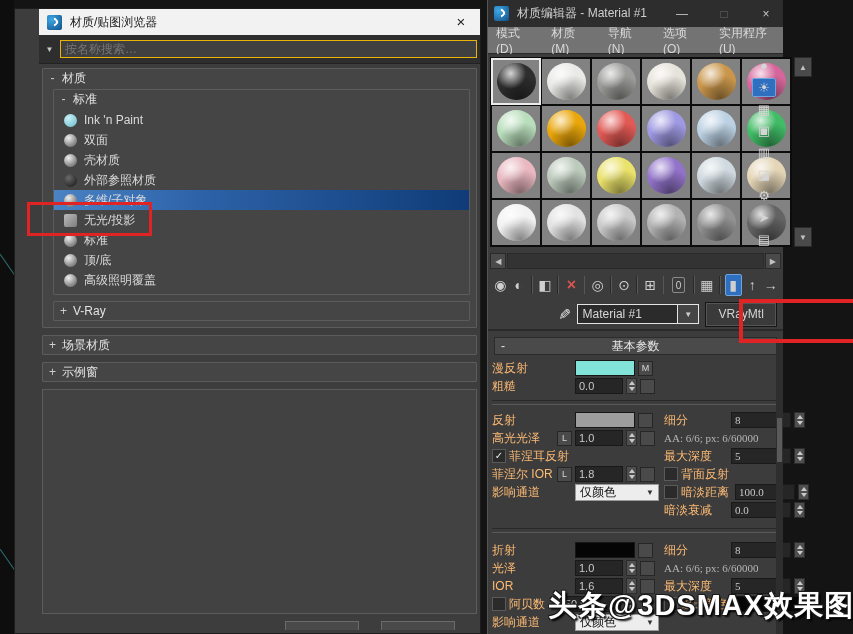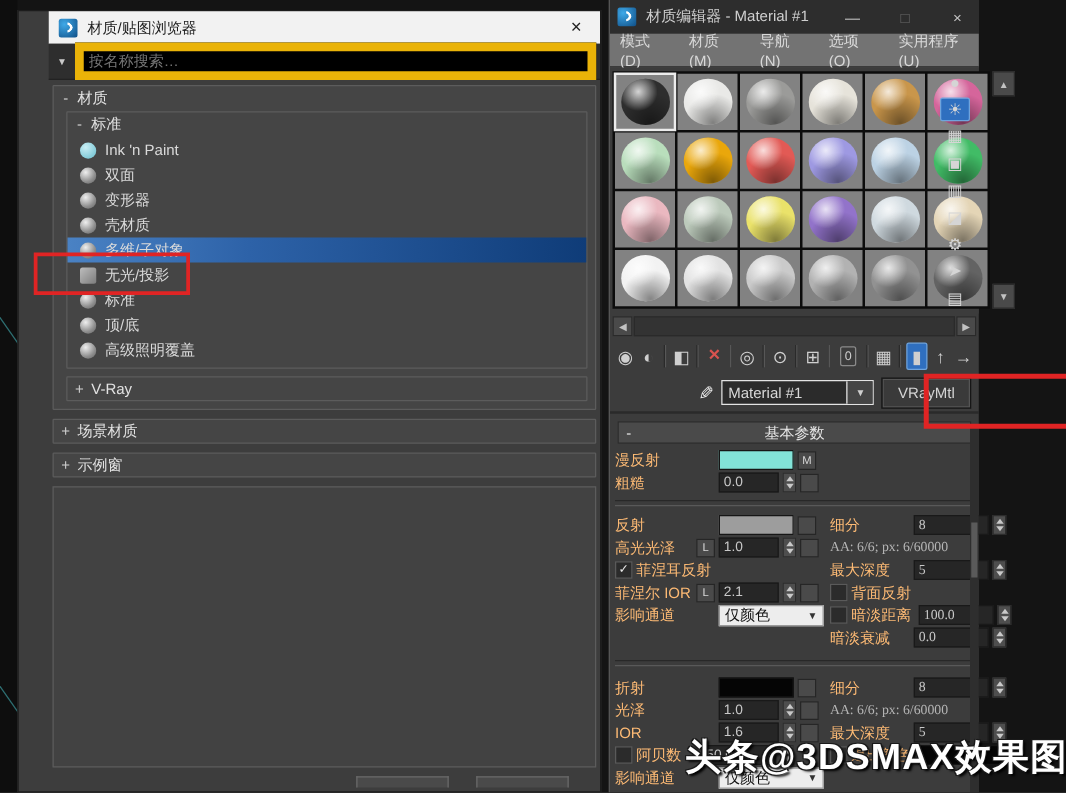--- a/index.html
+++ b/index.html
@@ -14,21 +14,21 @@
 
   
   .browser{left:14px;top:8px;width:467px;height:626px;background:#3d3d3d;border:1px solid #1c1c1c;box-sizing:border-box;display:flex;flex-direction:column;padding-left:24px;}
   .b-title{height:26px;background:#f2f2f2;display:flex;align-items:center;padding:0 8px;gap:8px;color:#1c1c1c;}
   .logo{width:15px;height:15px;border-radius:2px;background:radial-gradient(circle at 30% 30%,#3fa9e8,#0f4e86);position:relative;flex:none;}
   .logo::after{content:"";position:absolute;left:3px;top:3px;width:8px;height:8px;border-radius:50%;border:2px solid #fff;border-left-color:transparent;border-bottom-color:transparent;transform:rotate(45deg);box-sizing:border-box;}
   .b-title .t{flex:1;font-size:12px;}
   .xbtn{width:22px;text-align:center;color:#222;font-size:15px;line-height:22px;cursor:default;}
   .b-search{height:24px;background:#2e2e2e;display:flex;align-items:center;padding:2px 3px;gap:3px;border-bottom:1px solid #222;}
   .filterbtn{width:15px;height:16px;color:#c9c9c9;font-size:8px;display:flex;align-items:center;justify-content:center;}
-  .srch{flex:1;height:16px;background:#000000;border:7px solid #eab308;color:#9a9a9a;font-size:12px;padding:0 4px;font-family:inherit;outline:none;}
+  .srch{flex:1;height:16px;background:#404040;border:1px solid #eab308;color:#9a9a9a;font-size:12px;padding:0 4px;font-family:inherit;outline:none;}
   .b-body{flex:1;padding:4px 3px;display:flex;flex-direction:column;gap:7px;overflow:hidden;}
   .grp{border:1px solid #5c5c5c;background:#454545;border-radius:1px;}
   .grp-h{height:18px;display:flex;align-items:center;gap:6px;padding:0 6px;color:#e2e2e2;}
   .pm{color:#cfcfcf;width:7px;text-align:center;}
   .grp-inner{margin:2px 6px 6px 10px;}
   .rows{padding:2px 0 4px 0;}
   .row{height:20px;display:flex;align-items:center;gap:7px;padding-left:10px;color:#dadada;}
   .row.sel{background:linear-gradient(90deg,#4a82c4 0%,#2d62a8 35%,#0f3c78 100%);}
   .ic{width:13px;height:13px;border-radius:50%;flex:none;}
   .ic.sphere{background:radial-gradient(circle at 35% 30%,#efefef,#8f8f8f 60%,#5f5f5f);}
@@ -147,25 +147,25 @@
             <div class="row">
               <span class="ic cyan"></span>
               <span>Ink 'n Paint</span>
             </div>
             <div class="row">
               <span class="ic sphere"></span>
               <span>双面</span>
             </div>
             <div class="row">
               <span class="ic sphere"></span>
-              <span>变形器</span>
-            </div>
-            <div class="row">
-              <span class="ic sphere"></span>
               <span>壳材质</span>
+            </div>
+            <div class="row">
+              <span class="ic dark"></span>
+              <span>外部参照材质</span>
             </div>
             <div class="row sel">
               <span class="ic sphere"></span>
               <span>多维/子对象</span>
             </div>
             <div class="row">
               <span class="ic square"></span>
               <span>无光/投影</span>
             </div>
             <div class="row">
@@ -399,21 +399,21 @@
             </span>
           <span class="mapbtn"></span>
         </div>
         <div class="prow">
           <span class="cb">✓</span>
           <span class="plabel">菲涅耳反射</span>
         </div>
         <div class="prow">
           <span class="plabel w62">菲涅尔 IOR</span>
           <span class="mapbtn">L</span>
-          <span class="fld">2.1</span>
+          <span class="fld">1.8</span>
           <span class="spin">
               <i class="up"></i>
               <i class="dn"></i>
             </span>
           <span class="mapbtn"></span>
         </div>
         <div class="prow">
           <span class="plabel w62">影响通道</span>
           <span class="sp15"></span>
           <span class="ddl">

